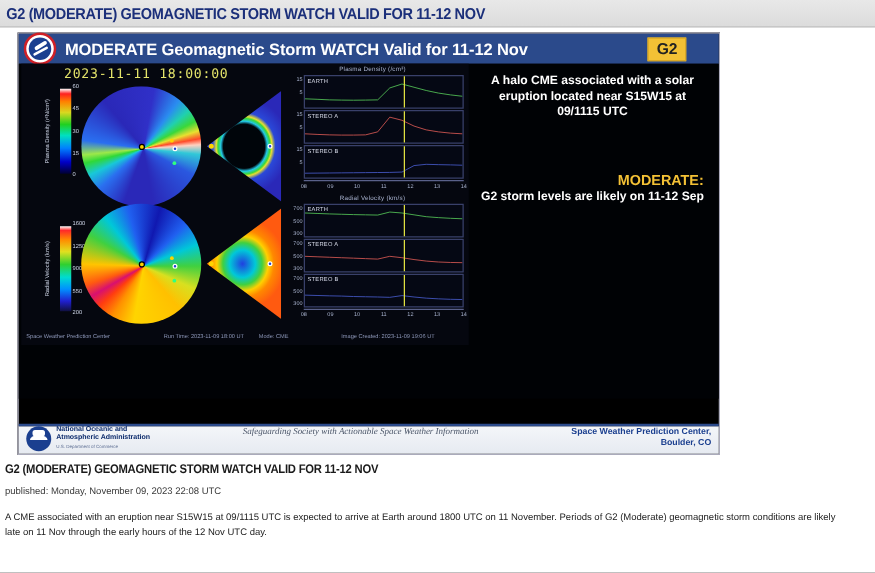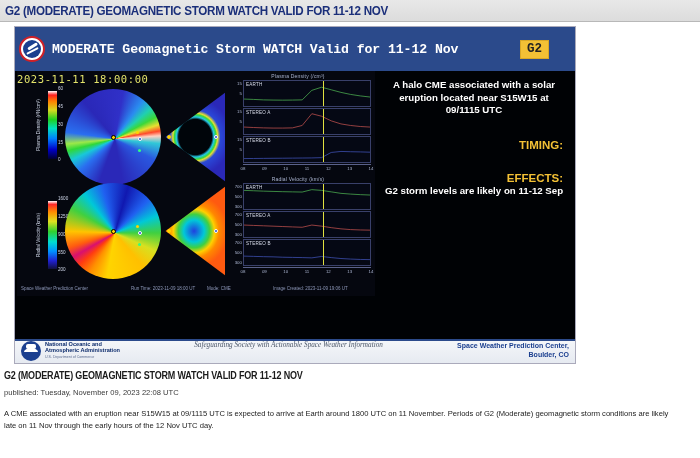--- a/index.html
+++ b/index.html
@@ -29,26 +29,25 @@
   
   .graphic-wrap {
     position: absolute; left: 14px; top: 26px;
     width: 562px; height: 338px;
     background: #000;
     border: 1px solid #aab;
   }
 
   
   .gw-header {
-    height: 44px; width: 100%;
+    height: 24px; width: 100%;
     background: #2b4a8b;
     display: flex; align-items: center;
     padding: 0 4px 0 4px;
     position: relative;
-    font-family: Liberation Mono, monospace;
   }
   .noaa-logo { width: 26px; height: 26px; flex: 0 0 26px; position: relative; }
   .noaa-logo .ring {
     position: absolute; inset: 0; border-radius: 50%;
     background: #ffffff; border: 2.5px solid #cf2027;
   }
   .noaa-logo .inner {
     position: absolute; left: 4px; top: 4px; right: 4px; bottom: 4px;
     border-radius: 50%; background: #1b3f8f;
     overflow: hidden;
@@ -95,21 +94,21 @@
   }
 
   
   .enlil {
     position: absolute; left: 2px; top: 0px;
     width: 358px; height: 225px;
     background: #05070f;
   }
   .enlil-time {
     position: absolute; left: 0; top: 2px; width: 200px;
-    text-align: left;
+    text-align: center;
     color: #e3e36a;
     font-family: "DejaVu Sans Mono", monospace;
     font-size: 10.5px; letter-spacing: 0.6px;
   }
 
   
   .cbar { position: absolute; width: 9px; }
   .cbar .scale { position: absolute; inset: 0; }
   .cbar-ticks {
     position: absolute; left: 10px; top: -4px; height: calc(100% + 8px);
@@ -507,23 +506,22 @@
         <span style="left:0;">Space Weather Prediction Center</span>
         <span style="left:110px;">Run Time: 2023-11-09 18:00 UT</span>
         <span style="left:186px;">Mode: CME</span>
         <span style="left:252px;">Image Created: 2023-11-09 19:06 UT</span>
       </div>
     </div>
 
     <div class="textcol">
       <div class="tc-body">A halo CME associated with a solar eruption located near S15W15 at 09/1115 UTC</div>
       <div class="tc-gap-a"></div>
-      <div class="tc-head">TIMING:</div>
       <div class="tc-gap-b"></div>
-      <div class="tc-head">EFFECTS:</div>
+      <div class="tc-head">MODERATE:</div>
       <div class="tc-body">G2 storm levels are likely on 11-12 Sep</div>
     </div>
   </div>
 
   <div class="gw-footer">
     <div class="noaa-small">
       <div class="ring2"></div>
     </div>
     <div class="noaa-txt">
       <span class="l1">National Oceanic and</span>
@@ -533,15 +531,15 @@
     <div class="tagline">Safeguarding Society with Actionable Space Weather Information</div>
     <div class="swpc-txt">
       <div>Space Weather Prediction Center,</div>
       <div>Boulder, CO</div>
     </div>
   </div>
 </div>
 
 <div class="article">
   <div class="art-title">G2 (MODERATE) GEOMAGNETIC STORM WATCH VALID FOR 11-12 NOV</div>
-  <div class="art-pub">published: Tuesday, November 09, 2023 22:08 UTC</div>
+  <div class="art-pub">published: Monday, November 09, 2023 22:08 UTC</div>
   <div class="art-body">A CME associated with an eruption near S15W15 at 09/1115 UTC is expected to arrive at Earth around 1800 UTC on 11 November. Periods of G2 (Moderate) geomagnetic storm conditions are likely late on 11 Nov through the early hours of the 12 Nov UTC day.</div>
 </div>
 
 </body></html>

